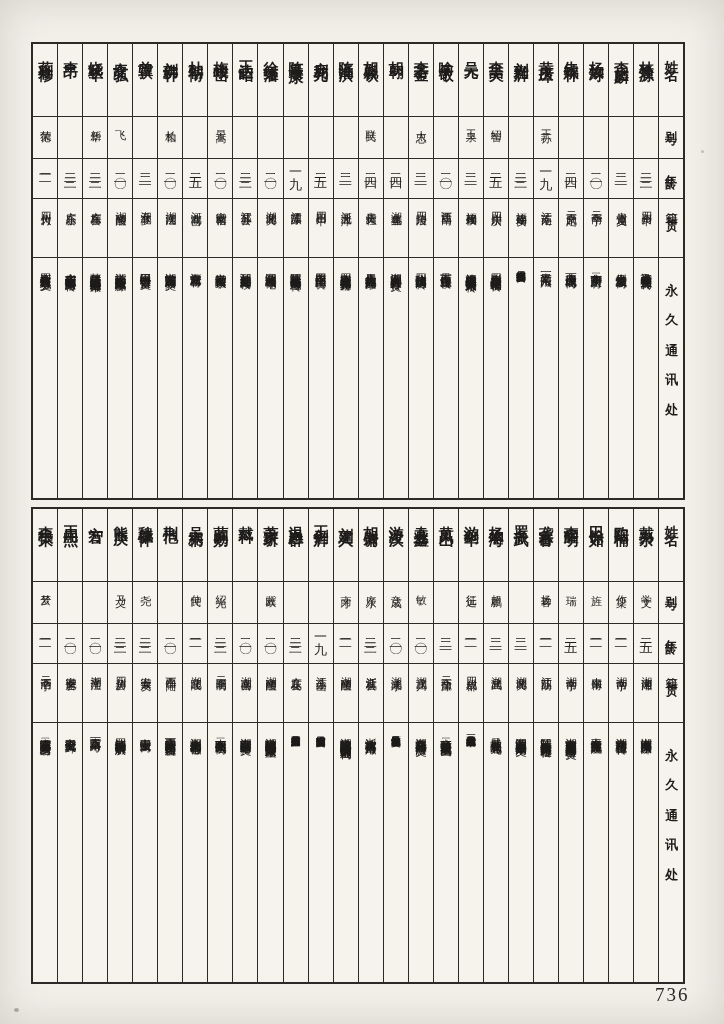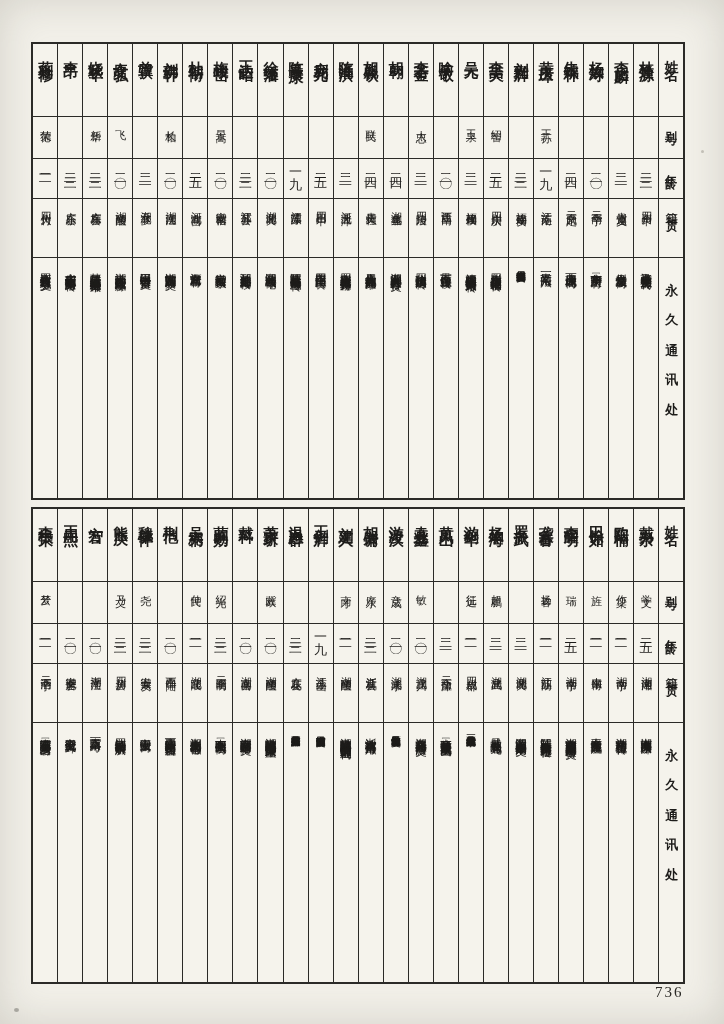--- a/index.html
+++ b/index.html
@@ -24,21 +24,21 @@
   .age .vtext{font-size:13px;letter-spacing:3px;}
   .native .vtext{font-size:11px;letter-spacing:1px;line-height:11.5px;}
   .address .vtext{font-size:11.5px;letter-spacing:.5px;line-height:12.5px;}
   .address .vtext.small{font-size:9.5px;line-height:10.5px;letter-spacing:0;}
   .header-col .vtext{font-weight:700;}
   .header-col .name .vtext{font-size:14px;letter-spacing:8px;}
   .header-col .alias .vtext{font-size:12px;letter-spacing:4px;}
   .header-col .age .vtext{font-size:12px;letter-spacing:4px;}
   .header-col .native .vtext{font-size:12px;letter-spacing:8px;}
   .header-col .address .vtext{font-size:13px;letter-spacing:30px;padding-top:8px;}
-  .page-number{position:absolute;left:655px;top:984px;font-size:15px;letter-spacing:2px;color:#2a2925;}
+  .page-number{position:absolute;left:655px;top:984px;font-size:19px;letter-spacing:2px;color:#2a2925;}
   .speck1{position:absolute;left:14px;top:1008px;width:5px;height:4px;background:#8f8d86;border-radius:50%;opacity:.7;}
   .speck2{position:absolute;left:701px;top:150px;width:3px;height:3px;background:#a5a29a;border-radius:50%;opacity:.6;}
 </style>
 </head>
 <body>
 
 <div class="page">
 
   <div class="rtable" id="table-top">
     <div class="col header-col">

